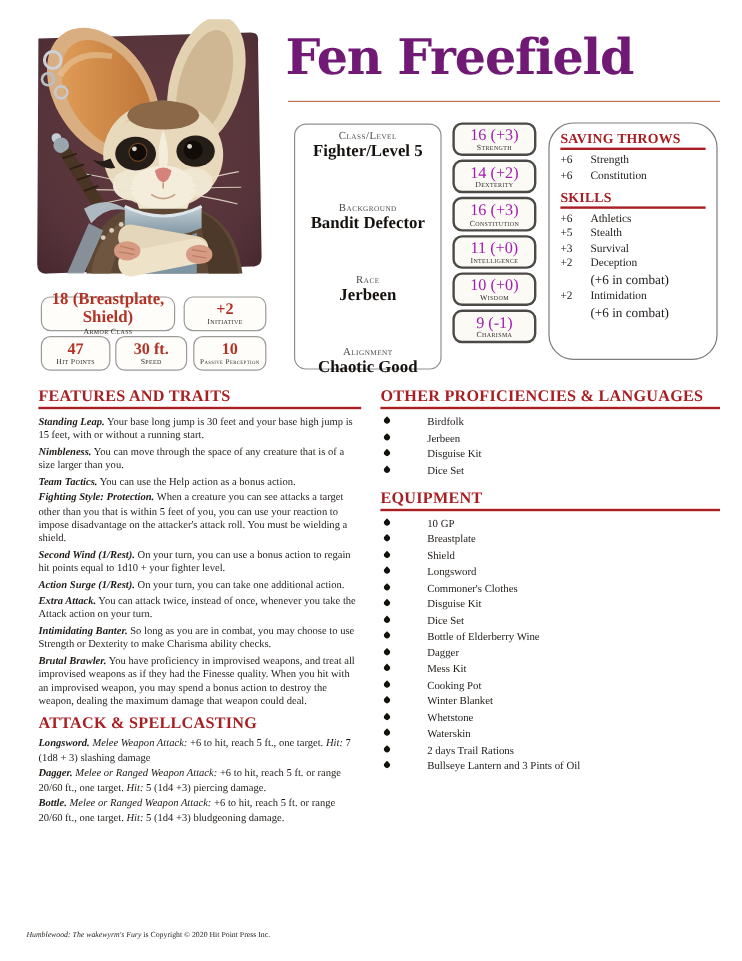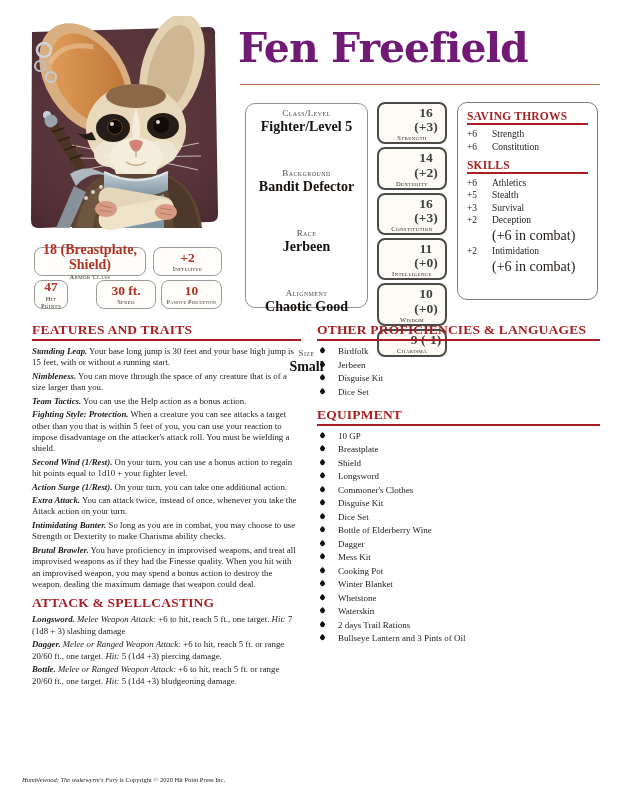--- a/index.html
+++ b/index.html
@@ -19,61 +19,61 @@
   .info-box{
     position:absolute;left:245px;top:103px;width:123px;height:205px;box-sizing:border-box;
     border:1.5px solid #8f8f8f;border-radius:10px;background:#fff;
     display:flex;flex-direction:column;justify-content:flex-start;text-align:center;padding:4px 2px;gap:33px;
   }
   .info-label{font-variant:small-caps;font-size:9px;color:#4f4a45;letter-spacing:.4px;}
   .info-value{font-size:14px;font-weight:bold;color:#15110e;margin-top:1px;}
   
   .abilities{position:absolute;left:377px;top:102px;width:70px;display:flex;flex-direction:column;gap:3px;}
   .ability-box{border:2px solid #4c4a47;border-radius:8px;background:#fcfaf5;text-align:center;padding:2px 0 1px;}
-  .ability-value{font-size:13.5px;font-weight:bold;color:#404040;line-height:1.05;margin-left:28px;}
+  .ability-value{font-size:13.5px;font-weight:normal;color:#a21caf;line-height:1.05;}
   .ability-label{font-variant:small-caps;font-size:6.5px;color:#332f2b;letter-spacing:.3px;}
   
   .saves-box{
     position:absolute;left:457px;top:102px;width:141px;height:198px;box-sizing:border-box;
-    border:1.5px solid #7c7c7c;border-radius:10px;background:#fff;padding:7px 9px;
+    border:1.5px solid #7c7c7c;border-radius:21px;background:#fff;padding:7px 9px;
   }
   .box-header{
     font-size:11.5px;font-weight:bold;color:#a81e22;border-bottom:2px solid #a81e22;
     padding-bottom:1px;margin-bottom:4px;letter-spacing:.2px;
   }
   .box-header.second{margin-top:7px;}
   .save-row{display:flex;font-size:9.5px;margin:2.5px 0;}
   .save-mod{width:16px;margin-right:9px;flex:none;}
-  .save-note{font-size:14px;margin:0 0 2px 25px;}
+  .save-note{font-size:11px;margin:0 0 2px 25px;}
   
   .statbox{
     position:absolute;border:1.5px solid #9a9a9a;border-radius:8px;background:#fefdfa;
     box-sizing:border-box;text-align:center;display:flex;flex-direction:column;justify-content:center;
   }
   .stat-value{color:#b23325;font-weight:bold;font-size:13.5px;line-height:1.05;}
   .stat-value.small{font-size:14px;}
   .stat-label{font-variant:small-caps;font-size:6.5px;color:#332f2b;letter-spacing:.3px;}
   .stat-label.tiny{font-size:6px;}
   #ac-box{left:34px;top:247px;width:112px;height:29px;}
   #init-box{left:153px;top:247px;width:69px;height:29px;}
-  #hp-box{left:34px;top:280px;width:34px;height:29px;}
+  #hp-box{left:34px;top:280px;width:58px;height:29px;}
   #speed-box{left:96px;top:280px;width:60px;height:29px;}
   #pp-box{left:161px;top:280px;width:61px;height:29px;}
   
   .col-left{position:absolute;left:32px;top:322px;width:269px;}
   .col-right{position:absolute;left:317px;top:322px;width:283px;}
   h2.section{
     font-size:13.5px;font-weight:bold;color:#a81e22;border-bottom:2px solid #a81e22;
     margin:0 0 5px;padding-bottom:1px;letter-spacing:.2px;
   }
   h2.section.no-rule{border-bottom:none;margin:5px 0 2px;}
   p.feature{font-size:8.8px;line-height:1.3;margin:0 0 2px;}
   .feature i{font-style:italic;}
   .lead{font-weight:bold;font-style:italic;}
-  .bullet-item{display:flex;align-items:baseline;font-size:9px;margin:0 0 3.5px;}
+  .bullet-item{display:flex;align-items:baseline;font-size:9px;margin:0 0 3.5px;gap:18px;}
   .drop{
     width:5px;height:5px;background:#15110e;border-radius:0 50% 50% 50%;
     transform:rotate(45deg);margin:0 13px 0 3px;flex:none;position:relative;top:-1px;
   }
   #prof-list{margin-bottom:10px;}
   
   .footer{position:absolute;left:22px;top:776px;font-size:6.5px;color:#2a2520;}
 </style>
 </head>
 <body>
@@ -186,24 +186,20 @@
         <div class="info-value">Bandit Defector</div>
       </div>
       <div class="info-field">
         <div class="info-label">Race</div>
         <div class="info-value">Jerbeen</div>
       </div>
       <div class="info-field">
         <div class="info-label">Alignment</div>
         <div class="info-value">Chaotic Good</div>
       </div>
-      <div class="info-field">
-        <div class="info-label">Size</div>
-        <div class="info-value">Small</div>
-      </div>
     </div>
 
   <div class="abilities" id="abilities">
       <div class="ability-box">
         <div class="ability-value">16 (+3)</div>
         <div class="ability-label">Strength</div>
       </div>
       <div class="ability-box">
         <div class="ability-value">14 (+2)</div>
         <div class="ability-label">Dexterity</div>

